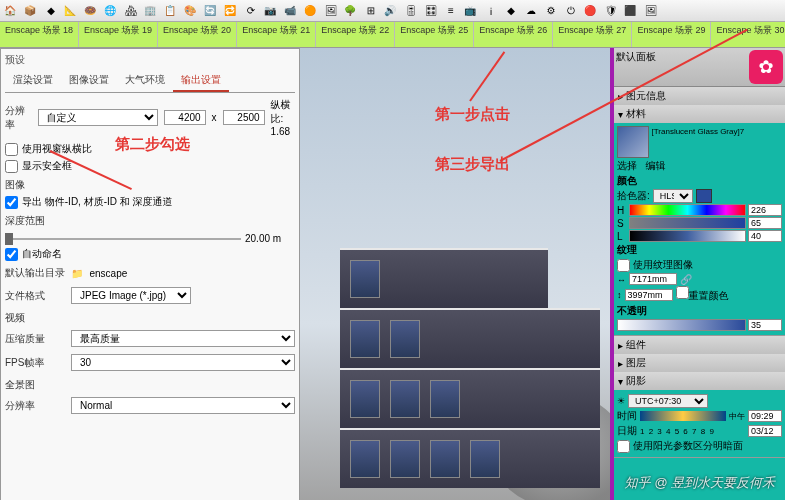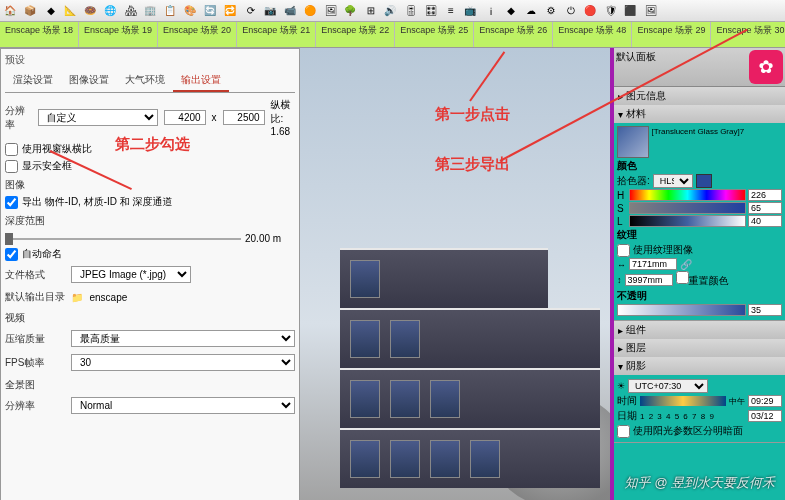--- a/index.html
+++ b/index.html
@@ -95,21 +95,21 @@
   </div>
 
 <div class="tab-bar" id="tabbar">
     <div class="scene-tab">Enscape 场景 18</div>
     <div class="scene-tab">Enscape 场景 19</div>
     <div class="scene-tab">Enscape 场景 20</div>
     <div class="scene-tab">Enscape 场景 21</div>
     <div class="scene-tab">Enscape 场景 22</div>
     <div class="scene-tab">Enscape 场景 25</div>
     <div class="scene-tab">Enscape 场景 26</div>
-    <div class="scene-tab">Enscape 场景 48</div>
+    <div class="scene-tab">Enscape 场景 27</div>
     <div class="scene-tab">Enscape 场景 29</div>
     <div class="scene-tab">Enscape 场景 30</div>
   </div>
 
 <div class="main-area">
 
   <div class="settings-panel">
     <div style="font-size:10px;color:#555">预设</div>
     <div class="panel-tabs" id="paneltabs">
         <div class="panel-tab">渲染设置</div>
@@ -146,27 +146,27 @@
       <div class="slider-track">
           <div class="slider-thumb"></div>
         </div>
       <span style="width:50px;text-align:left">20.00 m</span>
     </div>
     <label class="checkbox-row">
         <input type="checkbox" checked="" style="">
         <span>自动命名</span>
       </label>
     <div class="form-row">
-      <span class="form-label">文件格式</span>
-      <select class="form-select"><option>JPEG Image (*.jpg)</option></select>
-    </div>
-    <div class="form-row">
       <span class="form-label">默认输出目录</span>
       <span>📁</span>
       <span>enscape</span>
+    </div>
+    <div class="form-row">
+      <span class="form-label">文件格式</span>
+      <select class="form-select"><option>JPEG Image (*.jpg)</option></select>
     </div>
 
     <div class="section-label">视频</div>
     <div class="form-row">
       <span class="form-label">压缩质量</span>
       <select class="form-select" style="flex:1"><option>最高质量</option></select>
     </div>
     <div class="form-row">
       <span class="form-label">FPS帧率</span>
       <select class="form-select" style="flex:1"><option>30</option></select>
@@ -204,20 +204,21 @@
       <span>默认面板</span>
       <div style="flex:1"></div>
       <div class="tray-icon">✿</div>
     </div>
     <div class="tray-title">▸ <span>图元信息</span></div>
     <div class="tray-section">
       <div class="tray-title">▾ <span>材料</span></div>
       <div class="tray-body">
         <span class="color-box"></span>
         <span style="font-size:8px">[Translucent Glass Gray]7</span>
+        <div class="mini-row"><span>选择</span>&nbsp;<span>编辑</span></div>
         <div class="mini-row">
             <b>颜色</b>
           </div>
         <div class="mini-row">
             <span>拾色器:</span>
             <select class="spin-input" style="width:40px"><option>HLS</option></select> 
             <span style="width:16px;height:14px;background:#2a4a9a;display:inline-block;border:1px solid #333"></span>
           </div>
         <div class="hsl-row">
             <span class="hsl-label">H</span>

